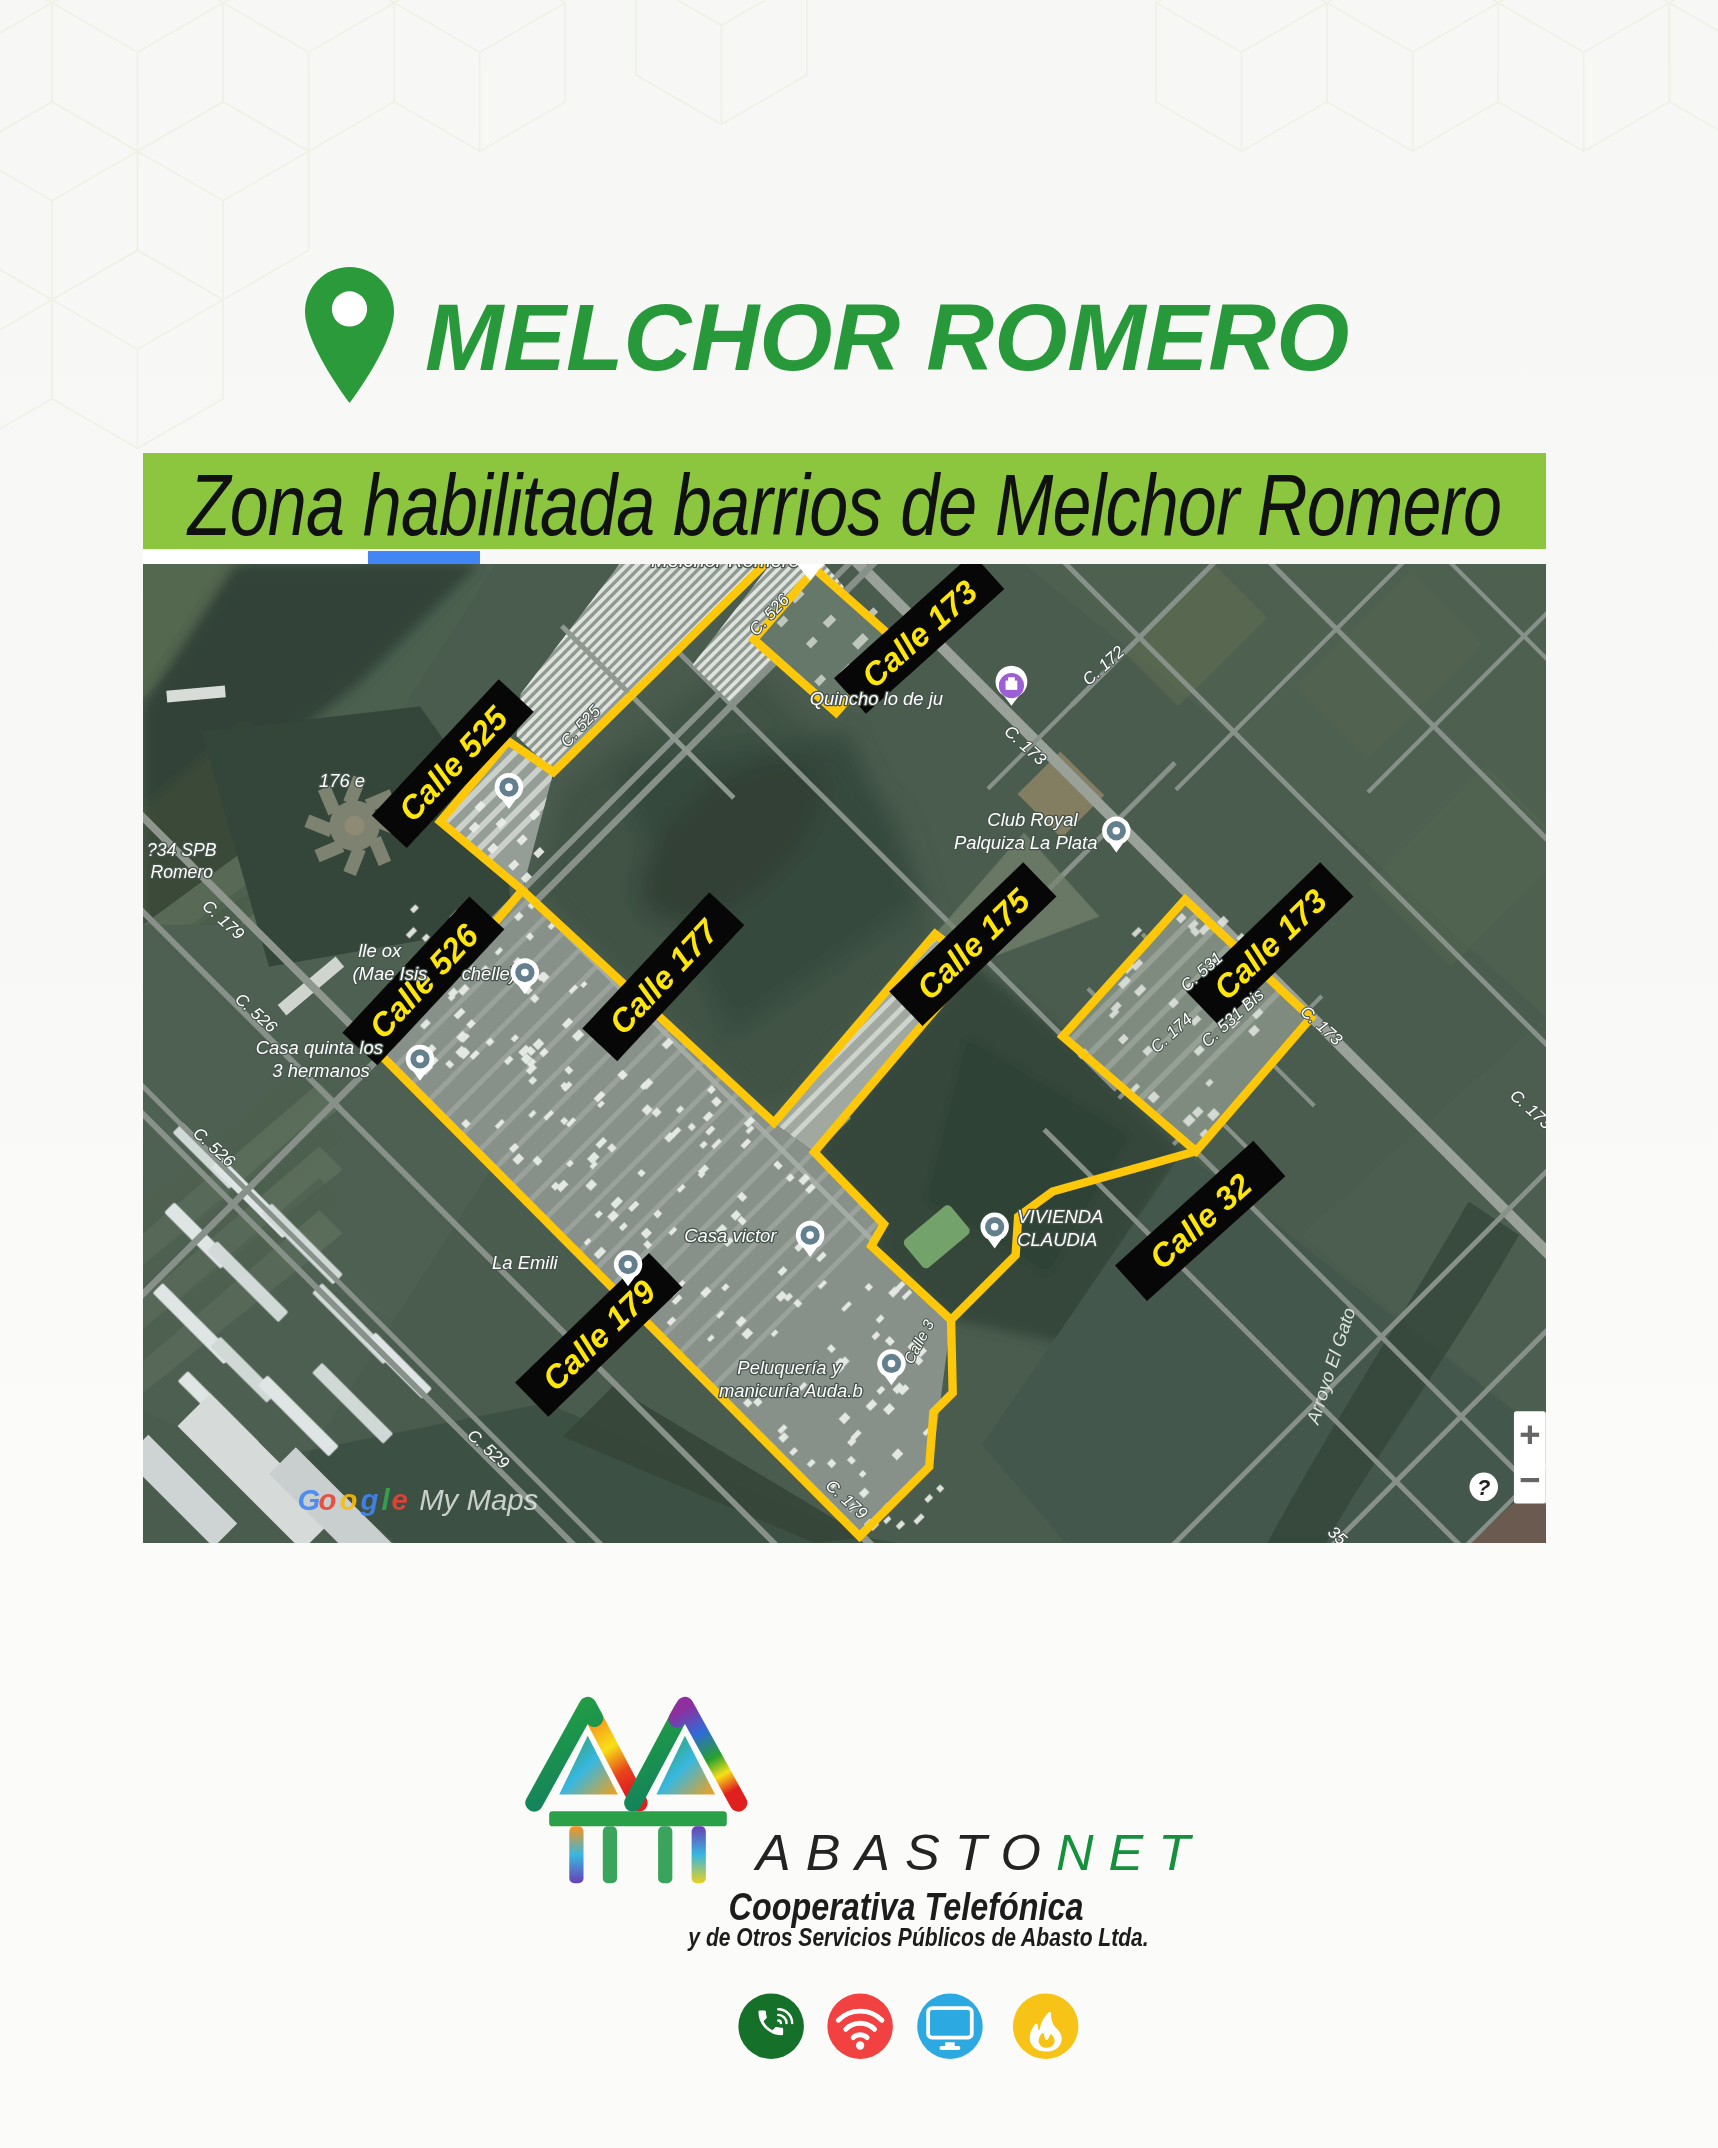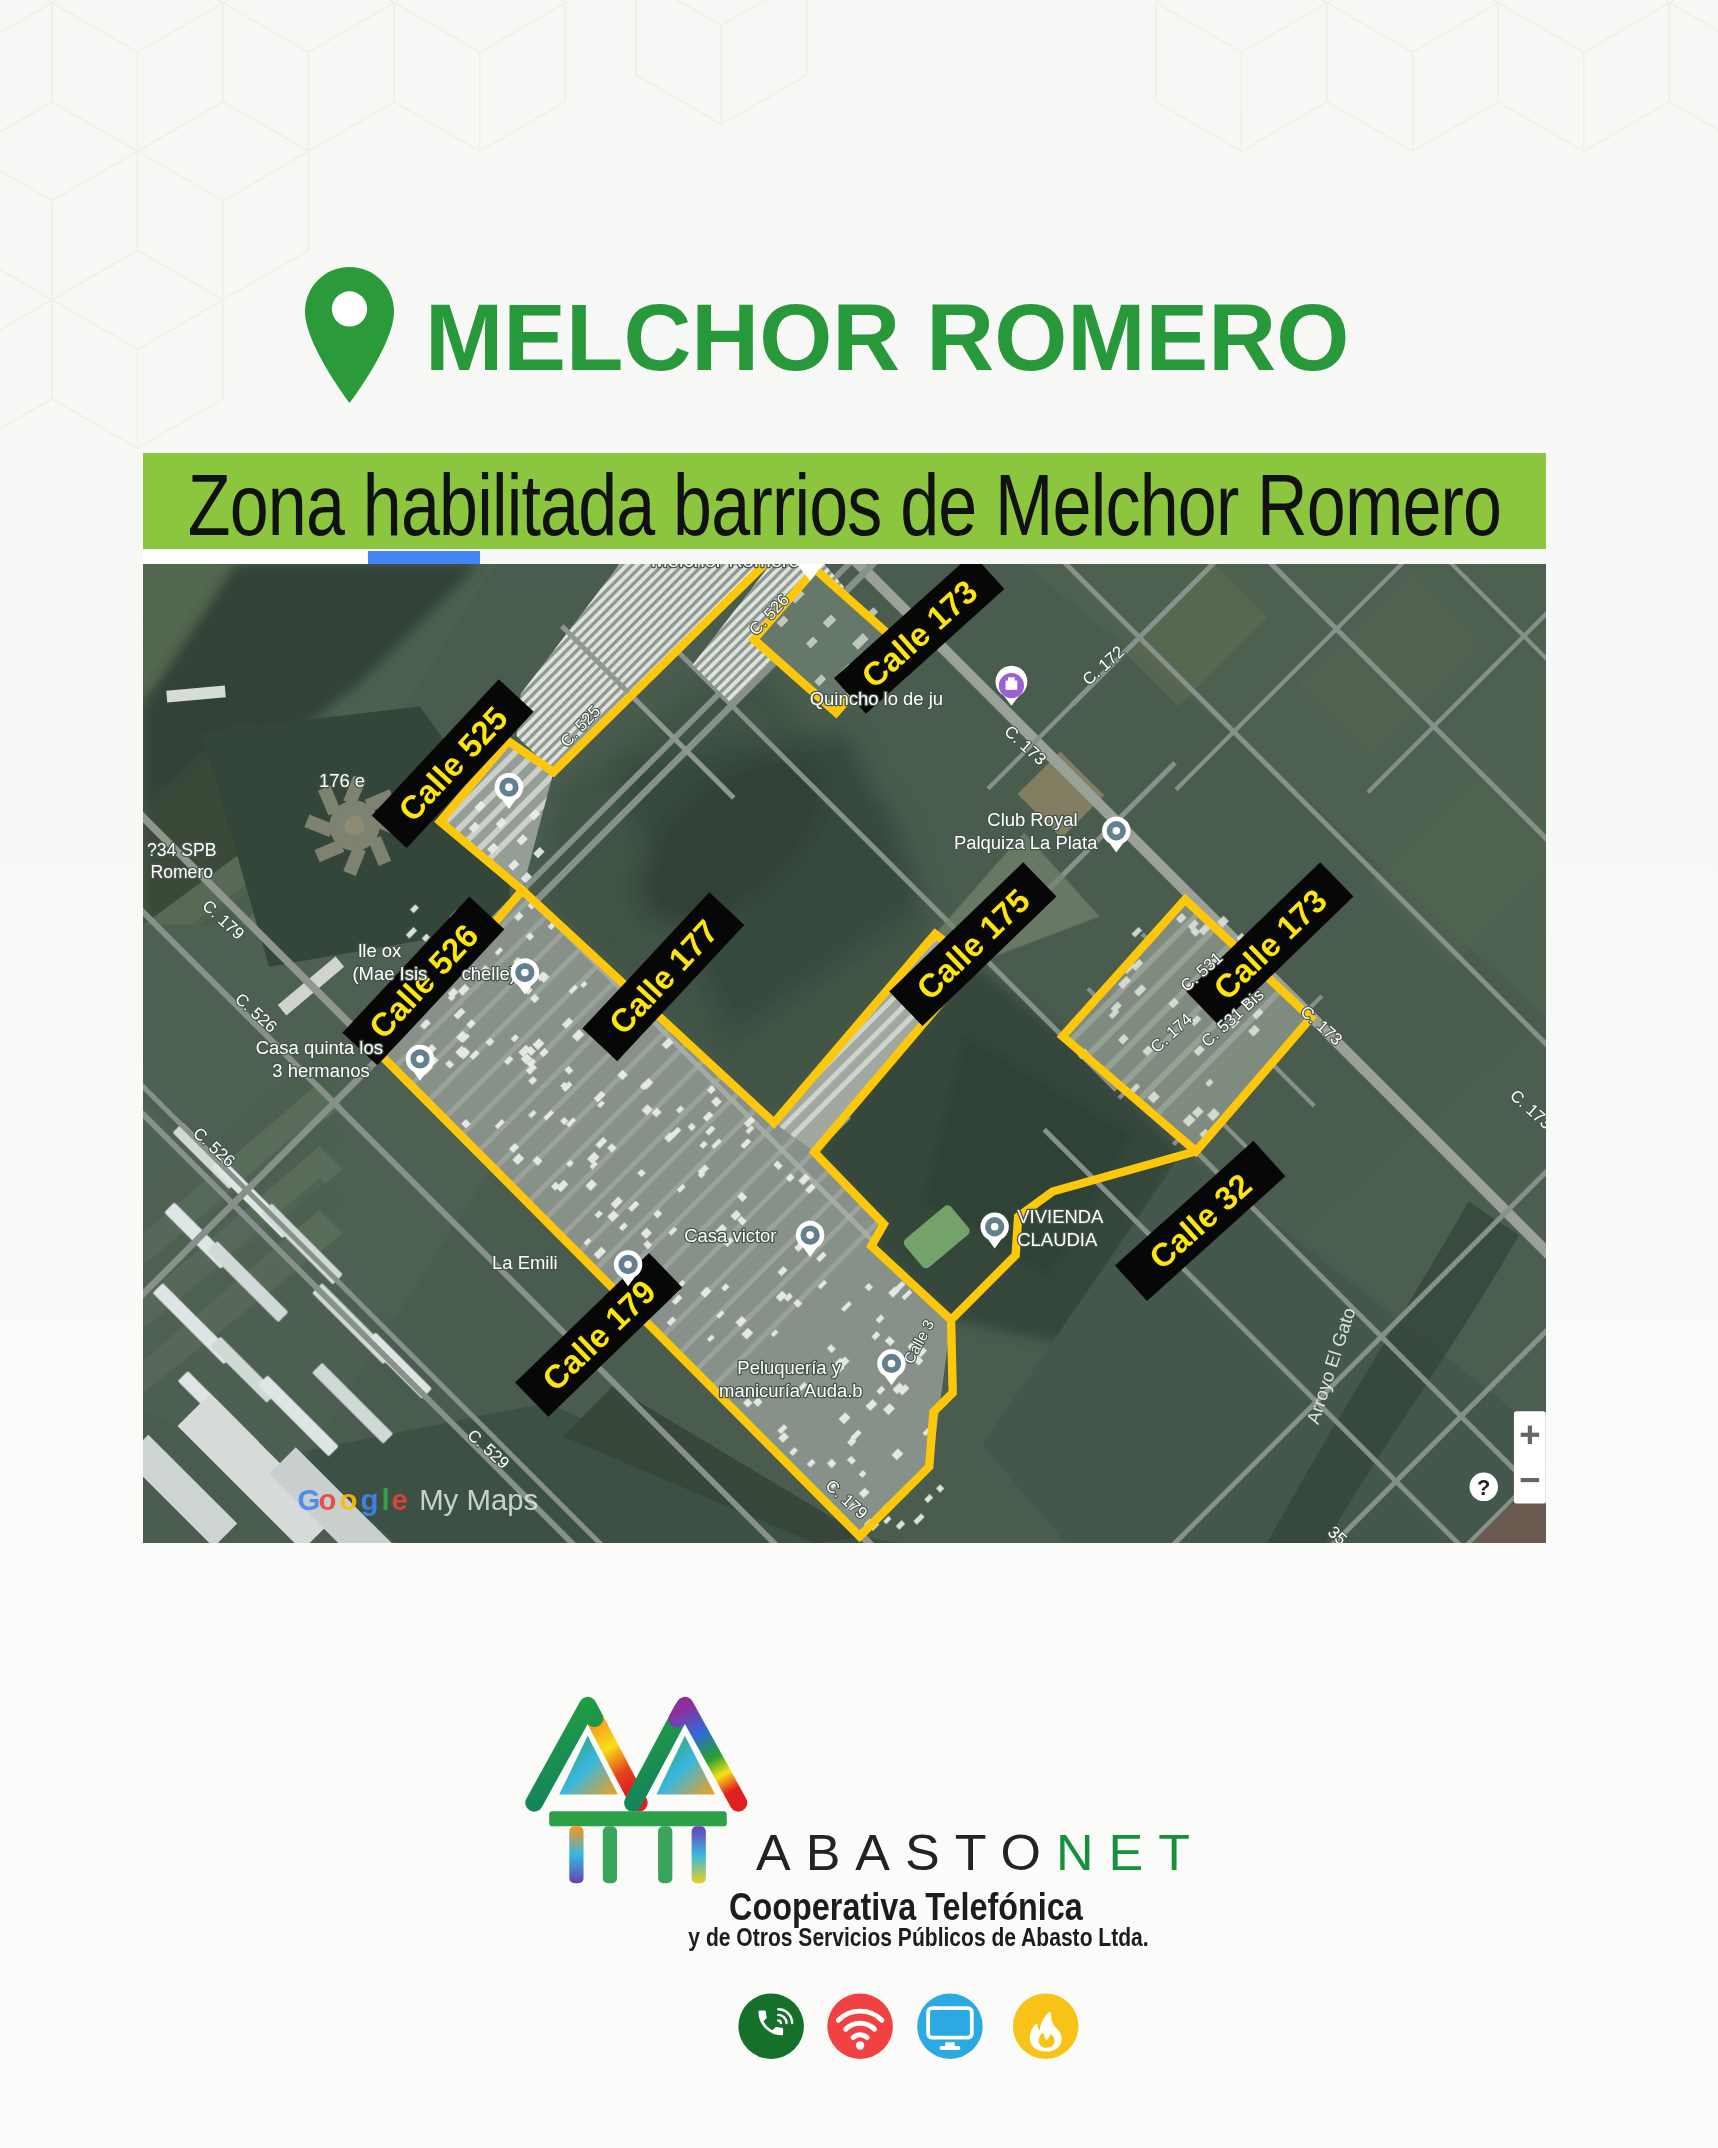--- a/index.html
+++ b/index.html
@@ -1,17 +1,17 @@
 <!DOCTYPE html>
 <html style="font-size:13.4px"><head>
 <meta charset="utf-8">
 <style>
   html,body{margin:0;padding:0;}
   body{width:1718px;height:2148px;background:linear-gradient(180deg,#f7f8f5 0%,#f8f9f6 40%,#fbfbf9 70%,#fbfbf9 100%);font-family:"Liberation Sans",sans-serif;overflow:hidden;}
-  .page{position:relative;width:1718px;height:2148px;overflow:hidden;}
+  .page{position:relative;width:1718px;height:2148px;overflow:hidden;font-style:italic;}
   .abs{position:absolute;}
 </style>
 </head>
 <body>
 <div class="page">
 
 <svg class="abs" style="left:0;top:0;" width="1718" height="2148" viewBox="0 0 2048 2560">
   <g fill="none" stroke="#eef2e6" stroke-width="2.2">
     <path d="M -40 -56 L 62 3 L 62 121 L -40 180 L -142 121 L -142 3 Z"></path>
         <path d="M -40 62 L -40 180 M -40 62 L -142 3 M -40 62 L 62 3"></path>

